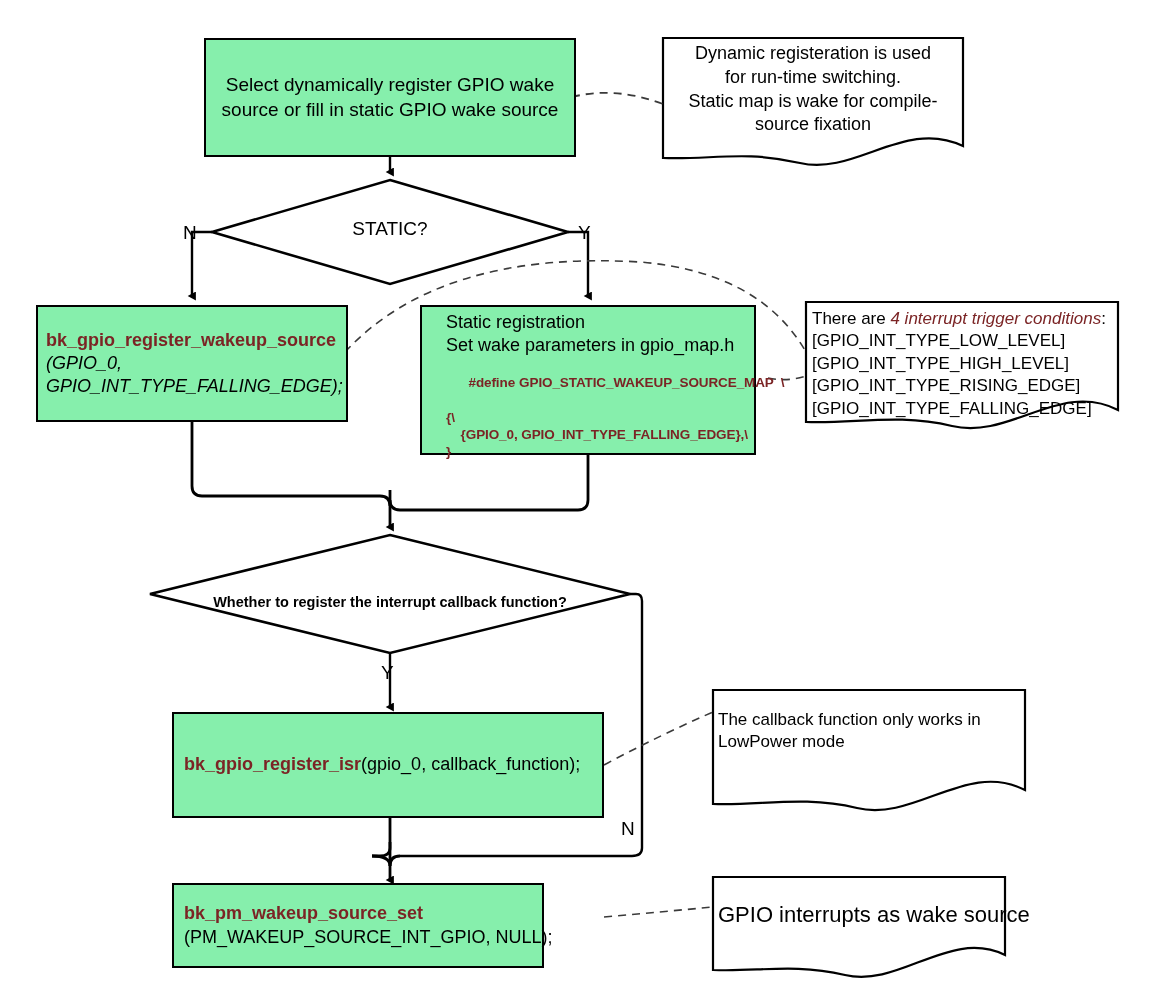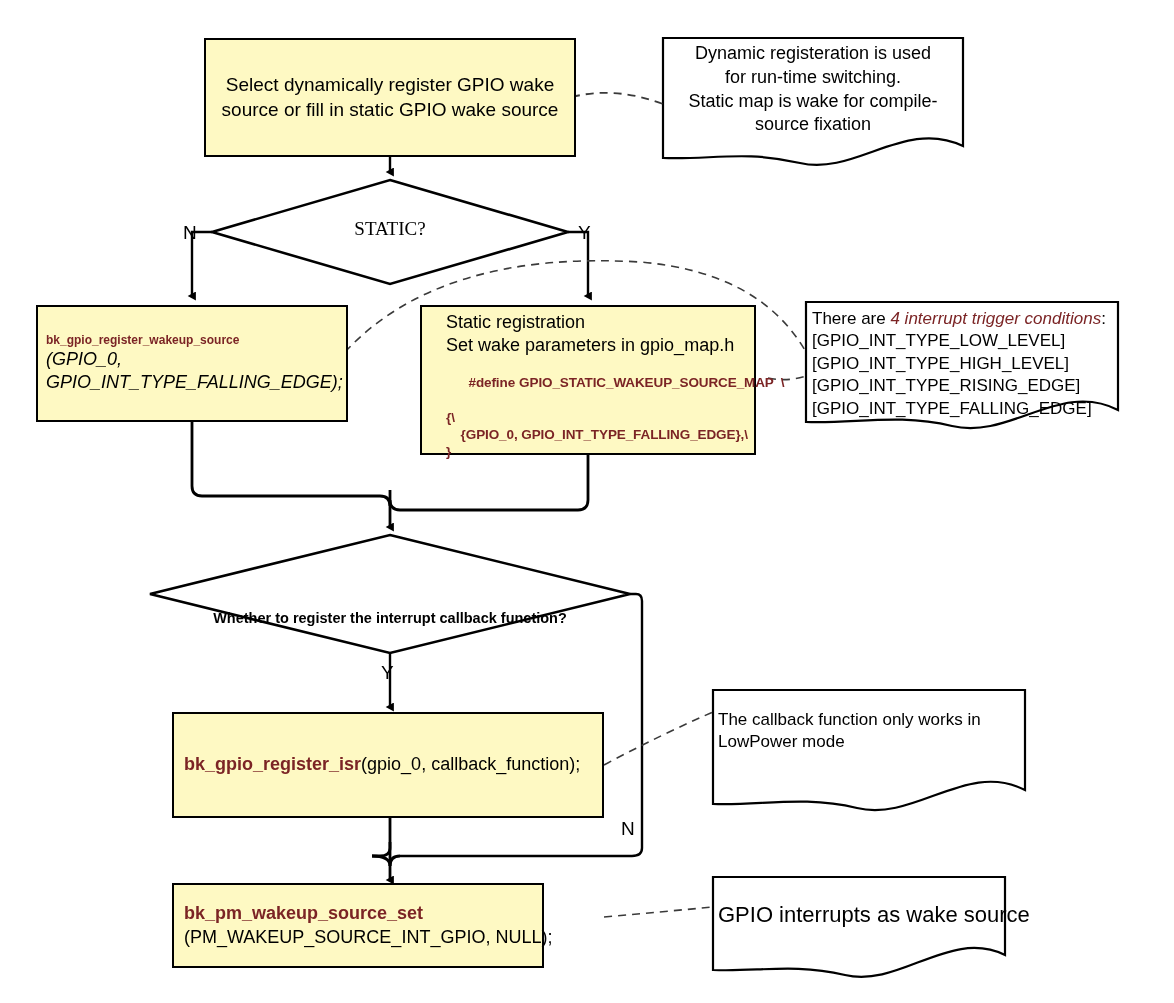--- a/index.html
+++ b/index.html
@@ -25,21 +25,21 @@
     width: 1174px;
     height: 1003px;
     pointer-events: none;
   }
   .node {
     position: absolute;
     box-sizing: border-box;
   }
   .proc {
     border: 2px solid #000000;
-    background: #fef9c3;
+    background: #86efac;
     display: flex;
     flex-direction: column;
     justify-content: center;
   }
   .proc.center {
     align-items: center;
     text-align: center;
   }
   .proc .line {
     white-space: pre;
@@ -136,26 +136,26 @@
     <div class="line" style="font-size:19px;">source or fill in static GPIO wake source</div>
   </div>
 
   <div class="note-text" style="left:666px; top:42px; width:294px; text-align:center; font-size:18px;">
     <div class="line">Dynamic registeration is used</div>
     <div class="line">for run-time switching.</div>
     <div class="line">Static map is wake for compile-</div>
     <div class="line">source fixation</div>
   </div>
 
-  <div class="diamond-label" style="left:330px; top:218px; width:120px; font-size:19px;font-family:Liberation Serif, serif;">STATIC?</div>
+  <div class="diamond-label" style="left:330px; top:218px; width:120px; font-size:19px;">STATIC?</div>
   <div class="edge-label" style="left:183px; top:222px;">N</div>
   <div class="edge-label" style="left:578px; top:222px;">Y</div>
 
   <div class="node proc" style="left:36px; top:305px; width:312px; height:117px; padding:4px 8px;">
-    <div class="line txt-bold-red" style="font-size:12px;">bk_gpio_register_wakeup_source</div>
+    <div class="line txt-bold-red" style="font-size:18px;">bk_gpio_register_wakeup_source</div>
     <div class="line txt-italic" style="font-size:18px;">(GPIO_0,</div>
     <div class="line txt-italic" style="font-size:18px;">GPIO_INT_TYPE_FALLING_EDGE);</div>
   </div>
 
   <div class="node proc" style="left:420px; top:305px; width:336px; height:150px; padding:4px 24px; justify-content:flex-start;">
     <div class="line txt-normal" style="font-size:18px;">Static registration</div>
     <div class="line txt-normal" style="font-size:18px;">Set wake parameters in gpio_map.h</div>
     <div class="line" style="font-size:13.5px;">
       <span class="txt-red-code">#define</span><span class="txt-red-code" style="padding-left:4px;">GPIO_STATIC_WAKEUP_SOURCE_MAP  \</span>
     </div>
@@ -165,21 +165,21 @@
   </div>
 
   <div class="note-text" style="left:812px; top:308px; width:300px; font-size:17px;">
     <div class="line"><span>There are </span><span class="txt-bold-red txt-italic" style="font-weight:normal;">4 interrupt trigger conditions</span><span>:</span></div>
     <div class="line">[GPIO_INT_TYPE_LOW_LEVEL]</div>
     <div class="line">[GPIO_INT_TYPE_HIGH_LEVEL]</div>
     <div class="line">[GPIO_INT_TYPE_RISING_EDGE]</div>
     <div class="line">[GPIO_INT_TYPE_FALLING_EDGE]</div>
   </div>
 
-  <div class="diamond-label" style="left:180px; top:610px; width:420px; font-size:14.5px; font-weight:bold;">Whether to register the interrupt callback function?</div>
+  <div class="diamond-label" style="left:180px; top:594px; width:420px; font-size:14.5px; font-weight:bold;">Whether to register the interrupt callback function?</div>
   <div class="edge-label" style="left:381px; top:662px;">Y</div>
   <div class="edge-label" style="left:621px; top:818px;">N</div>
 
   <div class="node proc" style="left:172px; top:712px; width:432px; height:106px; padding:0 10px;">
     <div class="line" style="font-size:18px;"><span class="txt-bold-red">bk_gpio_register_isr</span><span>(gpio_0, callback_function);</span></div>
   </div>
 
   <div class="note-text" style="left:718px; top:709px; width:300px; font-size:17px;">
     <div class="line">The callback function only works in</div>
     <div class="line">LowPower mode</div>

